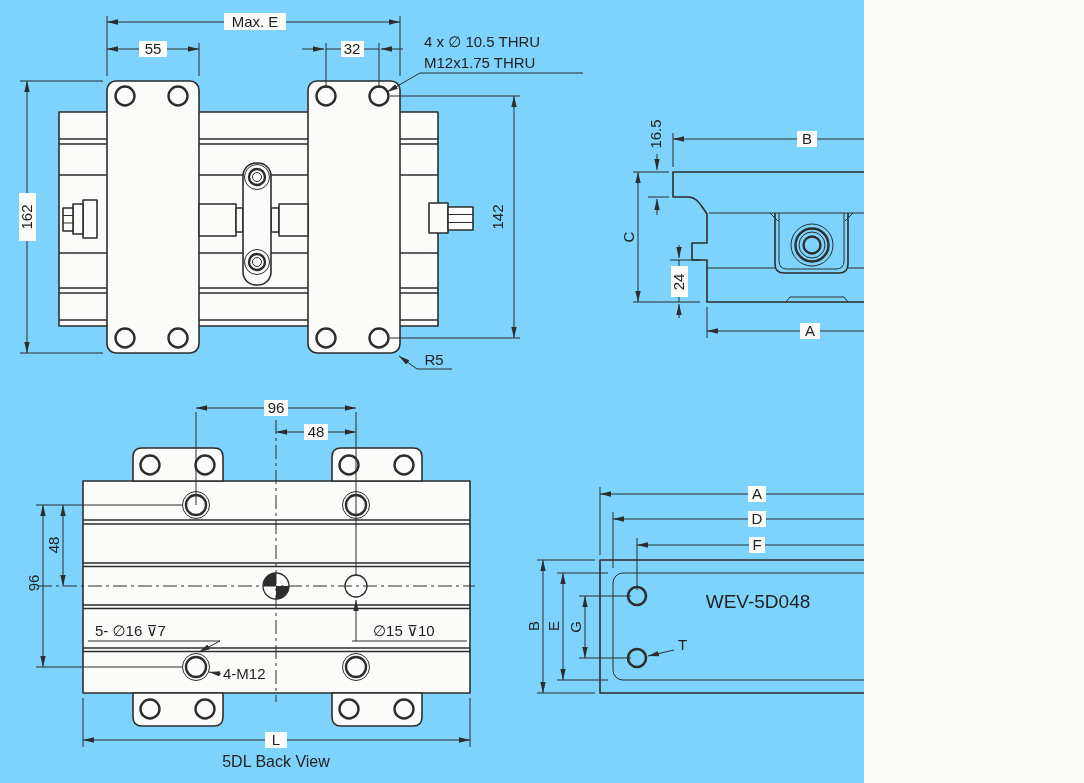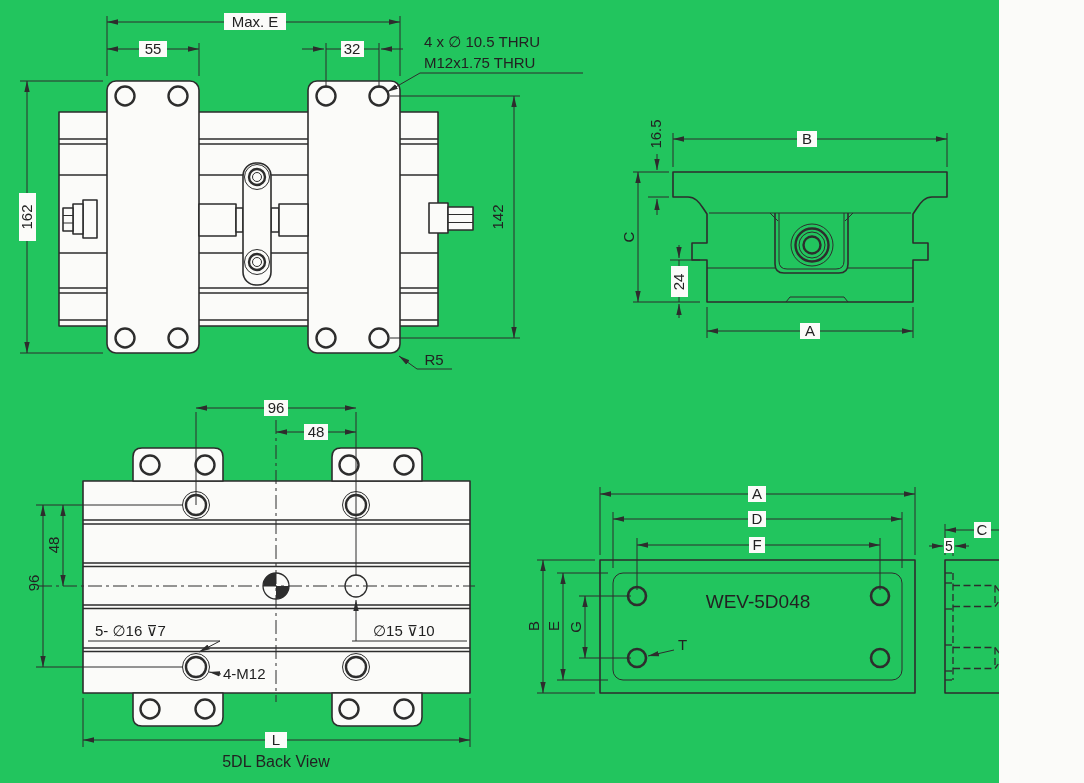--- a/index.html
+++ b/index.html
@@ -1,16 +1,16 @@
 <!DOCTYPE html>
 <html><head>
 <meta charset="utf-8">
 <style>
   html,body{margin:0;padding:0;background:#fbfbf9;}
-  #stage{position:relative;width:999px;height:783px;background:#22c55e;overflow:hidden;}
+  #stage{position:relative;width:864px;height:783px;background:#7dd3fc;overflow:hidden;}
   svg{display:block;}
   
   .o  {stroke:#2d2d2d;stroke-width:1.6;fill:none;stroke-linejoin:round;}
   .ow {stroke:#2d2d2d;stroke-width:1.6;fill:#fbfbf9;stroke-linejoin:round;}
   .r  {stroke:#2d2d2d;stroke-width:1.3;fill:none;}
   .t  {stroke:#2d2d2d;stroke-width:1;fill:none;}
   .b2 {stroke:#2d2d2d;stroke-width:2.4;fill:none;}
   .b3 {stroke:#2d2d2d;stroke-width:2.6;fill:none;}
   .cl {stroke:#2d2d2d;stroke-width:1;fill:none;stroke-dasharray:14 4 3 4;}
   .hd {stroke:#2d2d2d;stroke-width:1.3;fill:none;stroke-dasharray:7 3.5;}

